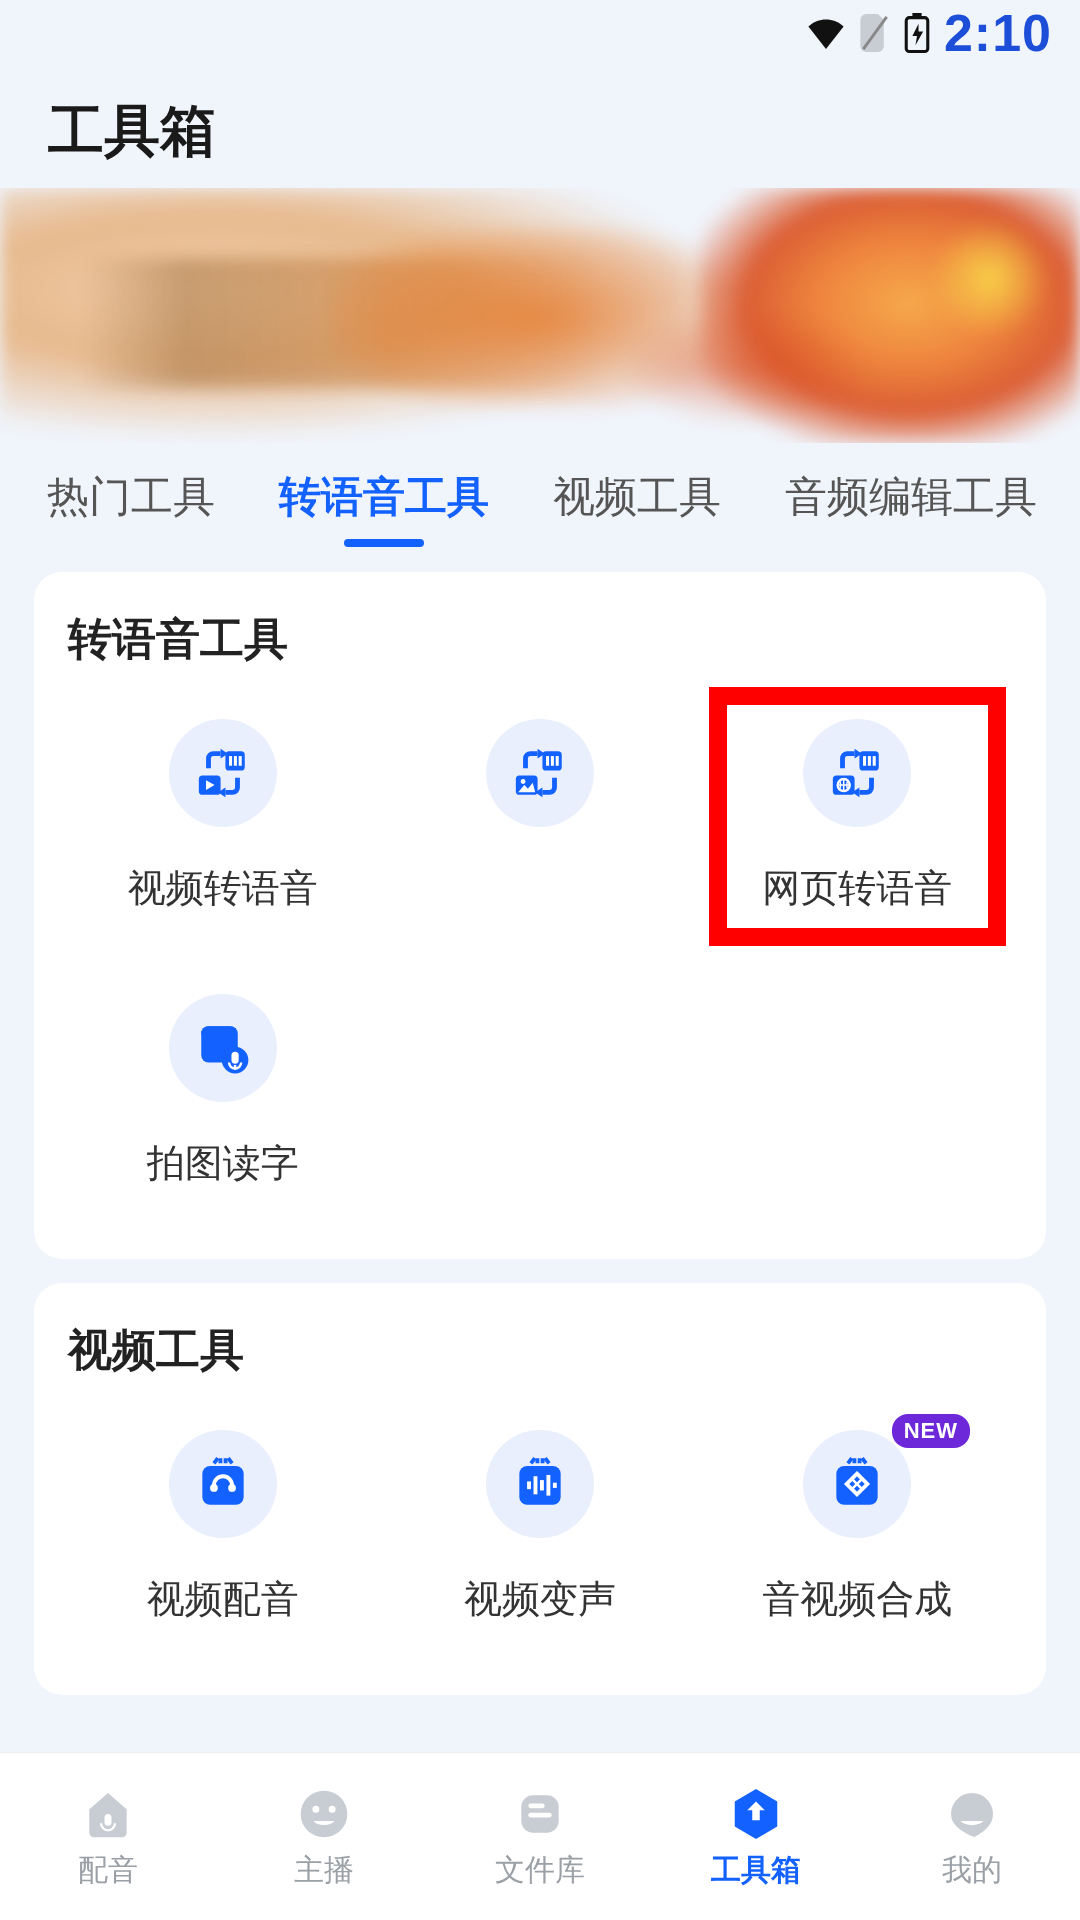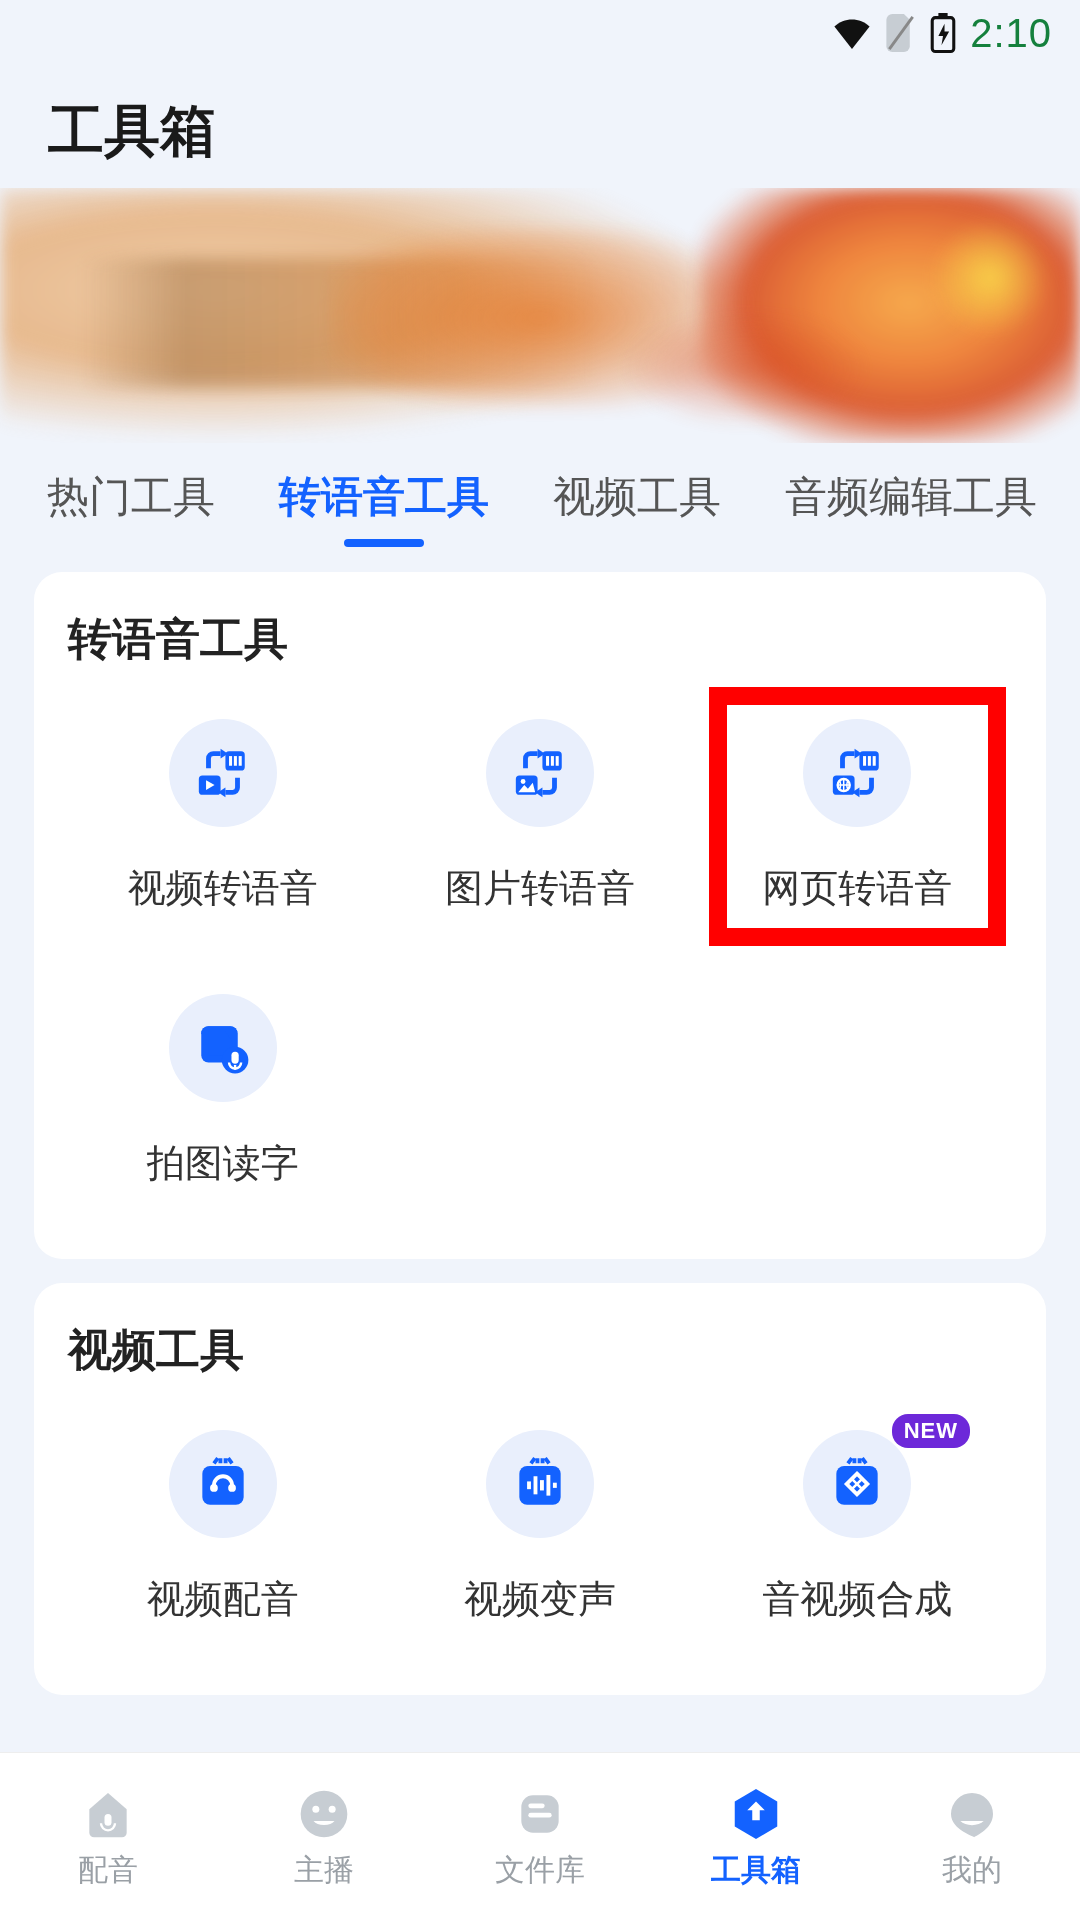--- a/index.html
+++ b/index.html
@@ -1,21 +1,21 @@
 <!DOCTYPE html>
 <html><head>
 <meta charset="utf-8">
 <style>
   * { margin:0; padding:0; box-sizing:border-box; font-family:-apple-system,"PingFang SC","Microsoft YaHei",sans-serif; }
   body { width:1080px; height:1920px; background:#f0f4fb; overflow:hidden; position:relative; }
 
   
   .status-bar { height:66px; display:flex; justify-content:flex-end; align-items:center; padding:0 28px; gap:14px; }
   .status-bar svg { display:block; }
-  .clock { font-size:40px; font-weight:400; color:#15803d; letter-spacing:1px; }
+  .clock { font-size:52px; font-weight:700; color:#1d4ed8; letter-spacing:1px; }
 
   
   .header { padding:28px 48px 18px; }
   .header h1 { font-size:56px; font-weight:700; color:#1a1a1a; }
 
   
   .banner { height:255px; width:100%; position:relative; overflow:hidden; }
   .banner .smear { position:absolute; filter:blur(8px); opacity:.9; }
   .sm1 { left:0; top:0; width:720px; height:255px; background:radial-gradient(ellipse at 30% 40%, #f0c9a0 0%, #e7b483 35%, rgba(231,180,131,0) 70%); }
   .sm2 { left:80px; top:70px; width:520px; height:130px; background:linear-gradient(90deg, rgba(160,110,60,.0) 0%, rgba(160,110,60,.55) 20%, rgba(200,120,50,.5) 60%, rgba(200,120,50,0) 100%); }
@@ -128,21 +128,20 @@
                 <rect x="29" y="10" width="2.5" height="8" fill="#fff"></rect>
                 <rect x="33" y="10" width="2.5" height="8" fill="#fff"></rect>
                 <rect x="37" y="10" width="2.5" height="8" fill="#fff"></rect>
                 <path d="M12 20 v-8 a4 4 0 0 1 4-4 h6" stroke="#1362ff" stroke-width="4" fill="none"></path>
                 <polygon points="22,4 22,12 28,8"></polygon>
                 <path d="M36 28 v8 a4 4 0 0 1-4 4 h-6" stroke="#1362ff" stroke-width="4" fill="none"></path>
                 <polygon points="26,44 26,36 20,40"></polygon>
               </g>
             </svg>
         </div>
-        <div class="label">图片转语音</div>
       </div>
       <div class="tool">
         <div class="highlight-box"></div>
         <div class="icon-wrap">
           <svg width="58" height="58" viewBox="0 0 48 48">
               <g fill="#1362ff">
                 <rect x="4" y="26" width="18" height="16" rx="3"></rect>
                 <circle cx="13" cy="34" r="5" fill="none" stroke="#fff" stroke-width="2"></circle>
                 <path d="M8 34h10M13 29v10M9 30c2 2 2 6 0 8M17 30c-2 2-2 6 0 8" stroke="#fff" stroke-width="1.2" fill="none"></path>
                 <rect x="26" y="6" width="16" height="16" rx="3"></rect>

